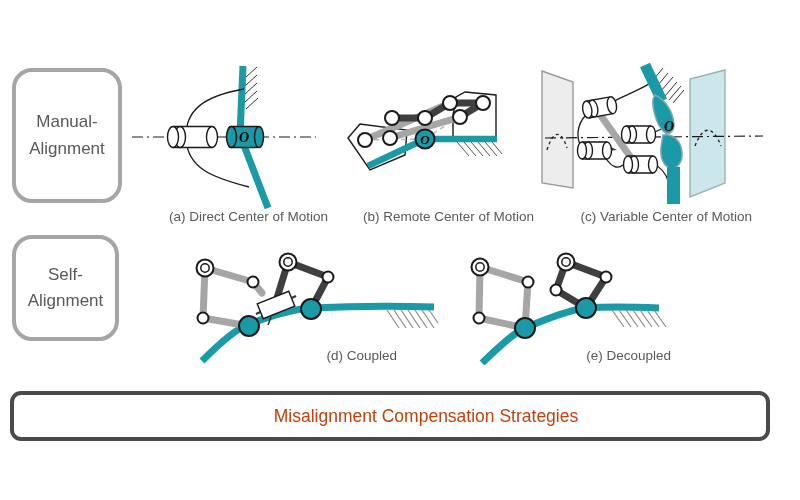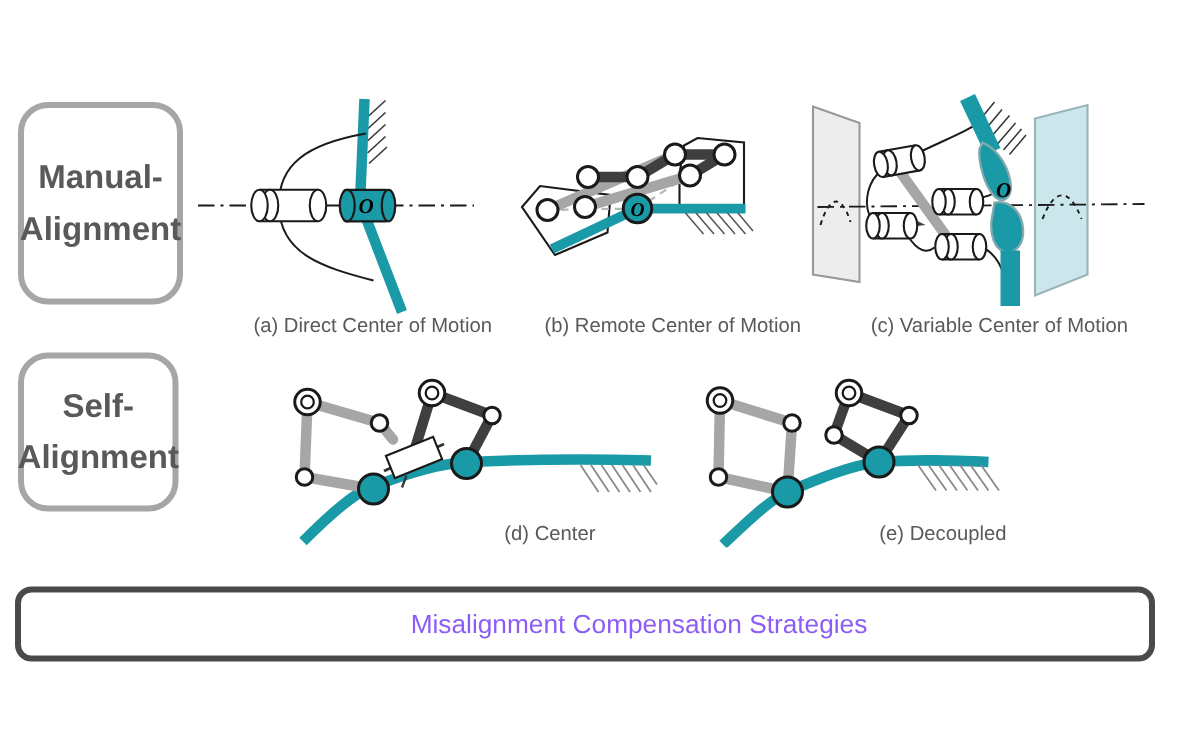--- a/index.html
+++ b/index.html
@@ -5,24 +5,24 @@
   :root{
     --teal:#1A9AA6; --light-teal:#CBE7EC; --gray-link:#A6A6A6; --dark-link:#3F3F3F;
     --caption-text:#595959; --box-border:#A6A6A6; --banner-border:#4A4A4A;
   }
   html,body{margin:0;padding:0;}
   body{width:800px;height:500px;background:#ffffff;font-family:"Liberation Sans",sans-serif;position:relative;overflow:hidden;}
   .canvas{position:absolute;inset:0;}
   .panel{position:absolute;}
   .caption{position:absolute;font-size:13.5px;color:var(--caption-text);text-align:right;white-space:nowrap;}
   .group-box{position:absolute;border:4px solid var(--box-border);border-radius:20px;box-sizing:border-box;display:flex;align-items:center;justify-content:center;background:#fff;}
-  .group-label{color:var(--caption-text);font-size:22px;line-height:1.55;text-align:center;font-weight:bold;}
+  .group-label{color:var(--caption-text);font-size:17px;line-height:1.55;text-align:center;}
   .group-label span{display:block;}
   .banner{position:absolute;border:4px solid var(--banner-border);border-radius:11px;box-sizing:border-box;background:#fff;}
-  .banner-title{position:absolute;left:72px;right:0;top:0;bottom:0;display:flex;align-items:center;justify-content:center;font-size:17.5px;color:#8b5cf6;white-space:nowrap;}
+  .banner-title{position:absolute;left:72px;right:0;top:0;bottom:0;display:flex;align-items:center;justify-content:center;font-size:17.5px;color:#c2410c;white-space:nowrap;}
   
   .dashdot{stroke:#1a1a1a;stroke-width:1.2;stroke-dasharray:11 4 2 4;fill:none;}
   .gdash{stroke:#b8b8b8;stroke-width:1.5;stroke-dasharray:5 4;fill:none;}
   .t-line{stroke:var(--teal);fill:none;}
   .t-fill{fill:var(--teal);}
   .outlined{stroke:#1a1a1a;stroke-width:1.5;}
   .soft-outline{stroke:#85A9AE;stroke-width:1.5;}
   .cable{fill:none;stroke:#1a1a1a;stroke-width:1.3;}
   .thin{stroke:#1a1a1a;stroke-width:1.4;fill:none;}
   .cyl{fill:#fff;stroke:#1a1a1a;stroke-width:1.4;}
@@ -211,21 +211,21 @@
     <g>
       <circle class="joint" cx="103" cy="42" r="5.5"></circle>
       <circle class="joint" cx="53" cy="78" r="5.5"></circle>
       <circle class="joint" cx="178" cy="37" r="5.5"></circle>
     </g>
     <g>
       <circle class="t-joint" cx="99" cy="86" r="10"></circle>
       <circle class="t-joint" cx="161" cy="69" r="10"></circle>
     </g>
   </svg>
-  <div class="caption" style="left:177px;top:348px;width:220px">(d) Center</div>
+  <div class="caption" style="left:177px;top:348px;width:220px">(d) Coupled</div>
 
   <svg class="panel" style="left:440px;top:240px" width="250" height="125" viewBox="0 0 250 125">
     <path class="t-line" stroke-width="7" d="M42,123 C62,104 74,93 85,88 C106,79 128,70 146,68 C172,66 196,67 219,68"></path>
     <g class="hatch-gray">
       <line x1="172" y1="70" x2="184" y2="87"></line>
       <line x1="179" y1="70" x2="191" y2="87"></line>
       <line x1="186" y1="70" x2="198" y2="87"></line>
       <line x1="193" y1="70" x2="205" y2="87"></line>
       <line x1="200" y1="70" x2="212" y2="87"></line>
       <line x1="207" y1="70" x2="219" y2="87"></line>

